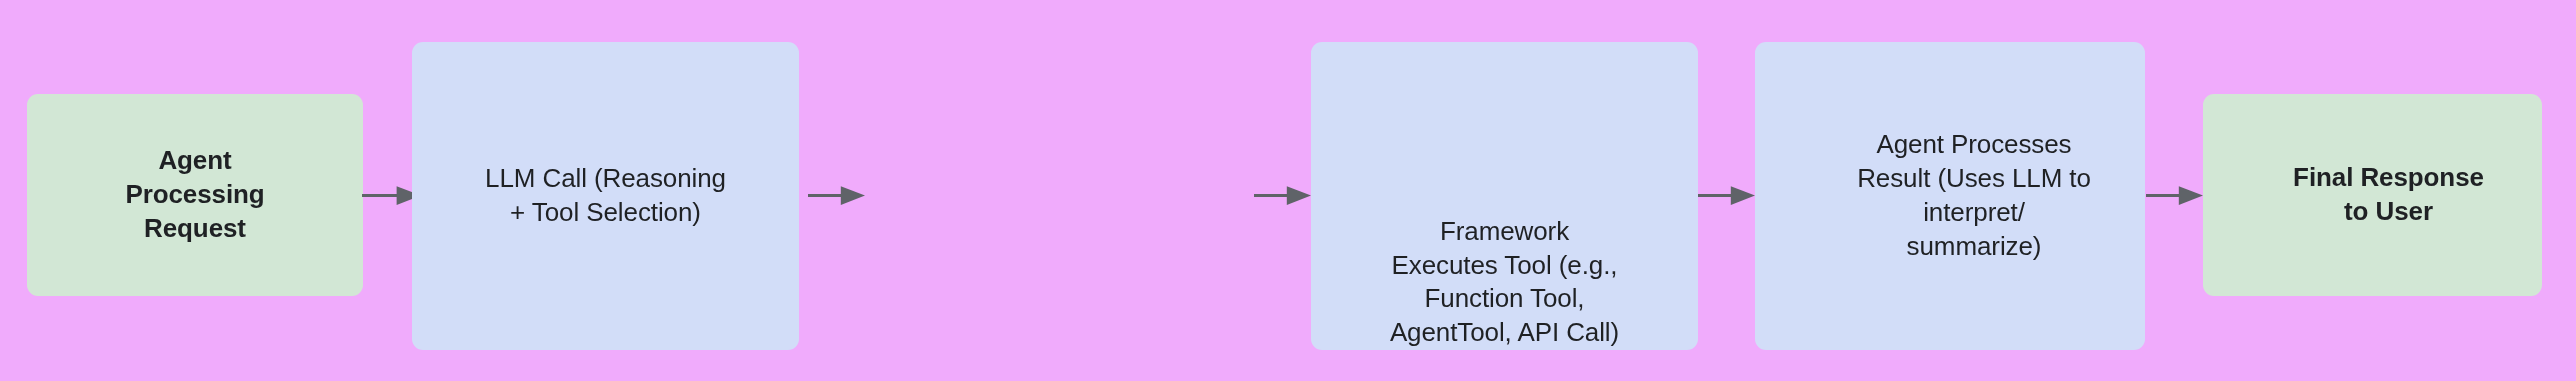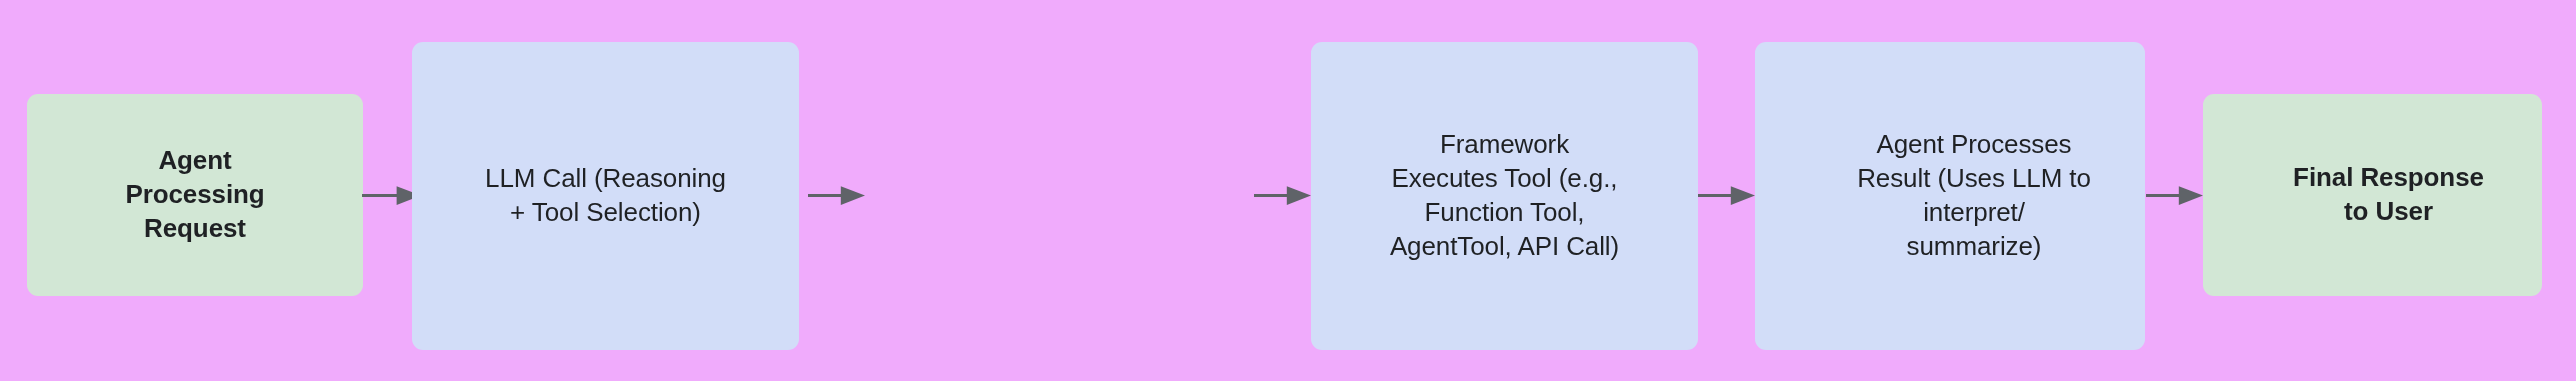--- a/index.html
+++ b/index.html
@@ -49,21 +49,21 @@
     background: #d2ddf8;
     top: 42px;
     height: 308px;
     font-size: 26px;
     font-weight: 400;
   }
 
   #node-0 { left: 27px;   width: 336px; }
   #node-1 { left: 412px;  width: 387px; }
   #node-2 { left: 865px; width: 389px; }
-  #node-3 { left: 1311px; width: 387px; }
+  #node-3 { left: 1311px; width: 387px; align-items: flex-end; }
   #node-4 { left: 1755px; width: 390px; padding-left: 48px; }
   #node-5 { left: 2203px; width: 339px; padding-left: 32px; }
 
   
   .connector {
     position: absolute;
     top: 183px;
     height: 25px;
     display: block;
   }

